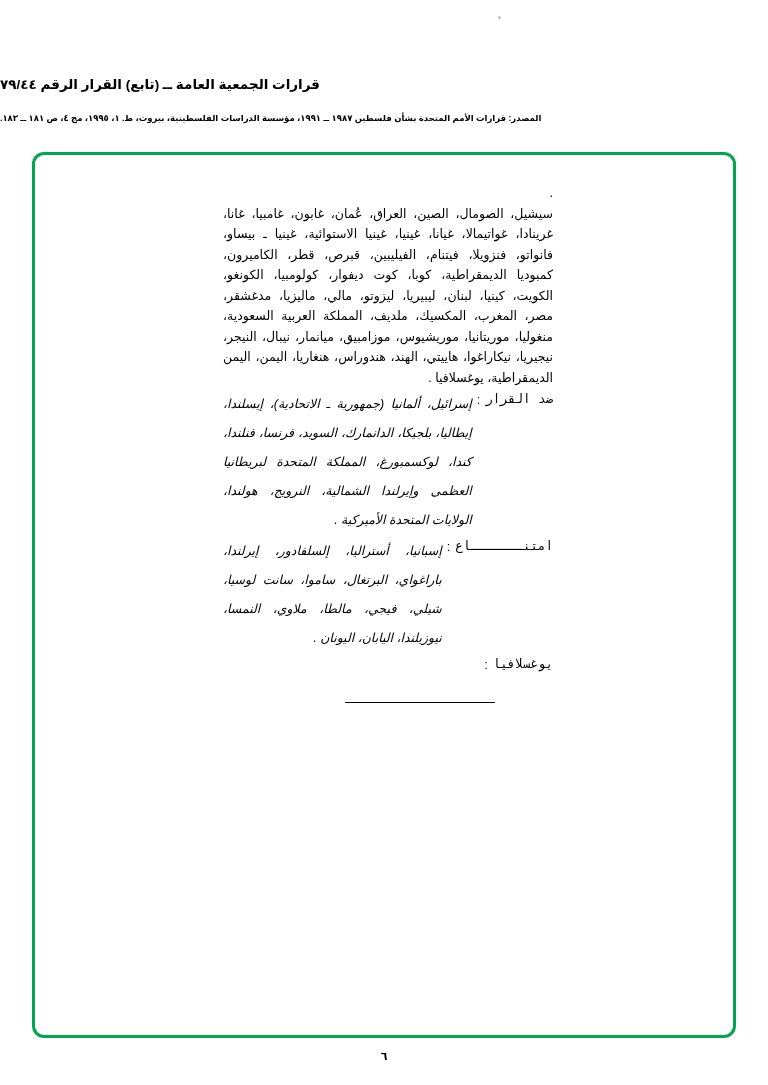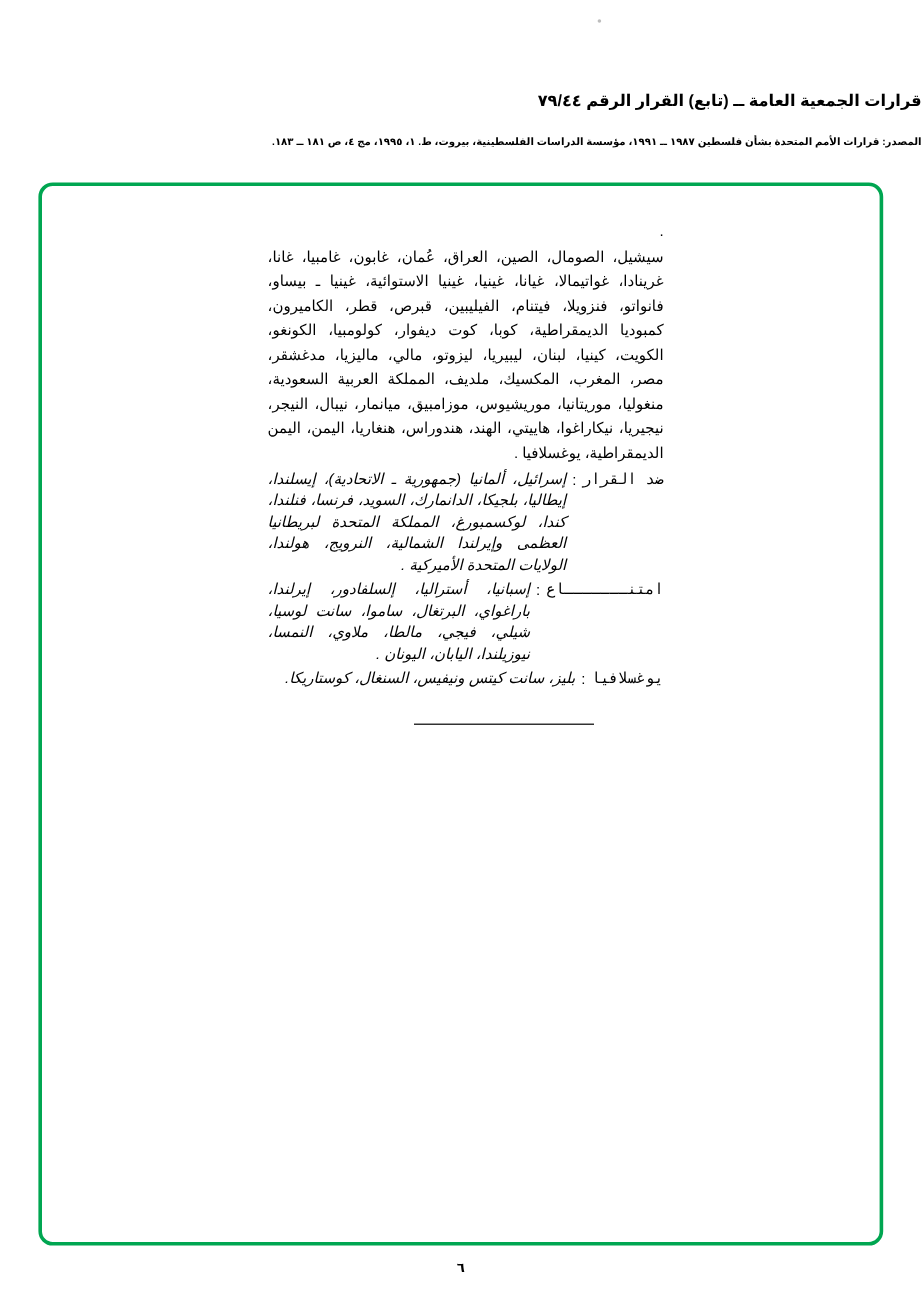--- a/index.html
+++ b/index.html
@@ -20,21 +20,21 @@
     position: absolute;
     inset: 0;
   }
 
   
   .header {
     position: absolute;
     top: 76px;
     left: 0;
     right: 0;
-    text-align: right;
+    text-align: left;
   }
   .header-title {
     font-family: "Liberation Sans", "DejaVu Sans", sans-serif;
     font-weight: bold;
     font-size: 13.5px;
     letter-spacing: 0px;
     color: #000;
     direction: rtl;
   }
   .header-source {
@@ -100,21 +100,21 @@
     flex: 0 0 auto;
     font-family: "Liberation Sans", "DejaVu Sans", sans-serif;
     font-size: 12.5px;
     line-height: 20.5px;
     padding: 0 5px 0 5px;
   }
   .vote-text {
     flex: 1 1 auto;
     font-family: "Liberation Sans", "DejaVu Sans", sans-serif;
     font-size: 12.5px;
-    line-height: 18px;
+    line-height: 29px;
     text-align: justify;
     text-align-last: right;
     font-style: italic;
     color: #000;
   }
 
   .rule {
     margin: 26px 0 0 0;
     width: 150px;
     height: 0;
@@ -172,21 +172,20 @@
 
       <div class="vote-group">
         <span class="vote-label">امتنـــــــاع</span>
         <span class="vote-colon">:</span>
         <span class="vote-text">إسبانيا، أستراليا، إلسلفادور، إيرلندا، باراغواي، البرتغال، ساموا، سانت لوسيا، شيلي، فيجي، مالطا، ملاوي، النمسا، نيوزيلندا، اليابان، اليونان .</span>
       </div>
 
       <div class="vote-group">
         <span class="vote-label">يوغسلافيا</span>
         <span class="vote-colon">:</span>
-        <span class="vote-text">بليز، سانت كيتس ونيفيس، السنغال، كوستاريكا.</span>
       </div>
 
       <div class="rule"></div>
 
     </div>
   </div>
 
   <div class="footer">
     <span>٦</span>
   </div>

